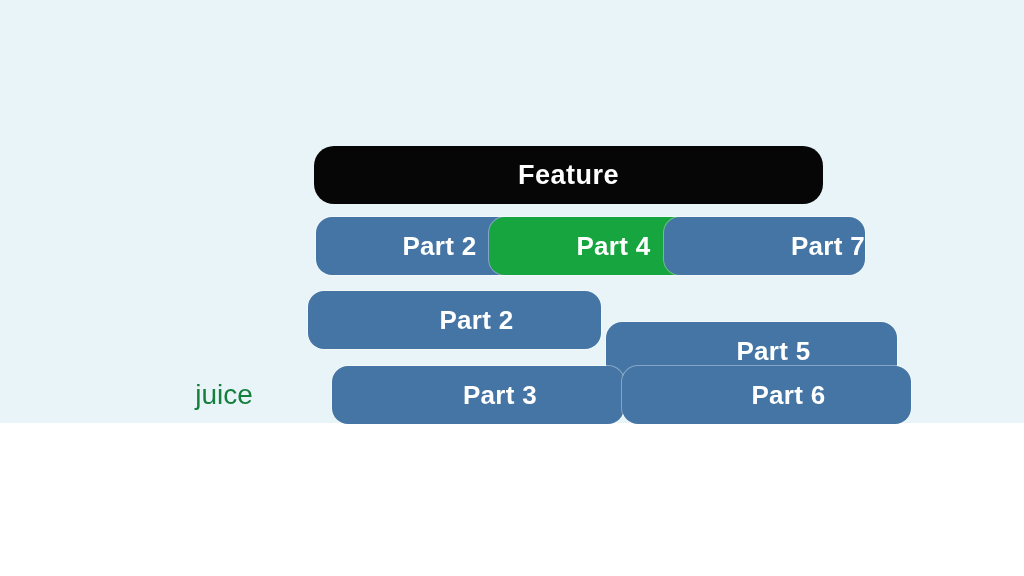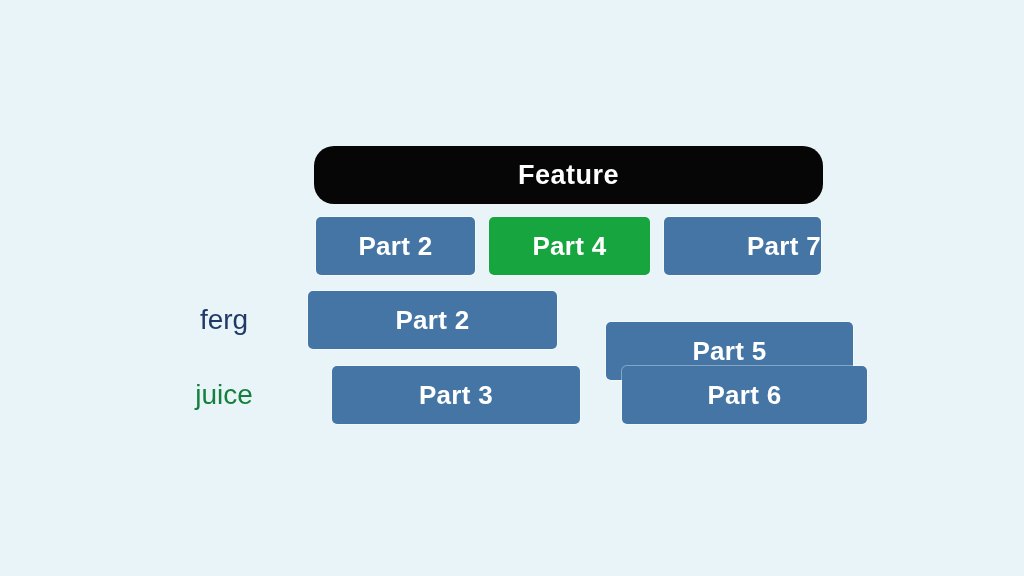--- a/index.html
+++ b/index.html
@@ -6,21 +6,21 @@
     margin: 0;
     padding: 0;
     width: 1024px;
     height: 576px;
     overflow: hidden;
     font-family: "Liberation Sans", "DejaVu Sans", sans-serif;
   }
   .canvas {
     position: relative;
     width: 1024px;
-    height: 576px;
+    height: 423px;
   }
   .header-bar {
     position: absolute;
     left: 314px;
     top: 146px;
     width: 509px;
     height: 58px;
     border-radius: 20px;
     display: flex;
     align-items: center;
@@ -38,25 +38,26 @@
     width: 112px;
     height: 36px;
     text-align: center;
     font-size: 28px;
     font-weight: 500;
     line-height: 36px;
   }
   .pill {
     position: absolute;
     height: 58px;
-    border-radius: 5px;
+    border-radius: 16px;
     display: flex;
     align-items: center;
     justify-content: center;
     box-shadow: 0 0 0 1px rgba(255,255,255,0.35);
+    padding-left: 44px;
   }
   .pill span {
     color: #ffffff;
     font-size: 26px;
     font-weight: 600;
     letter-spacing: 0.3px;
   }
   
   .p-m1 { left: 316px; top: 217px; width: 159px; }
   .p-m2 { left: 489px; top: 217px; width: 161px; }
@@ -74,21 +75,20 @@
 </style>
 </head>
 <body>
 
 <div class="canvas" style="background-color: rgb(233, 244, 248);">
 
   <div class="header-bar" style="background-color: rgb(6, 6, 6);">
     <span>Feature</span>
   </div>
 
-  <div class="row-label l-ferg" style="color: rgb(31, 58, 102);">ferg</div>
   <div class="row-label l-juice" style="color: #15803d;">juice</div>
 
   <div class="pill p-m1" style="background-color: rgb(69, 117, 165);">
     <span>Part 2</span>
   </div>
   <div class="pill p-m2" style="background-color: rgb(22, 165, 62);">
     <span>Part 4</span>
   </div>
   <div class="pill p-m3" style="background-color: rgb(69, 117, 165);">
     <span>Part 7</span>

